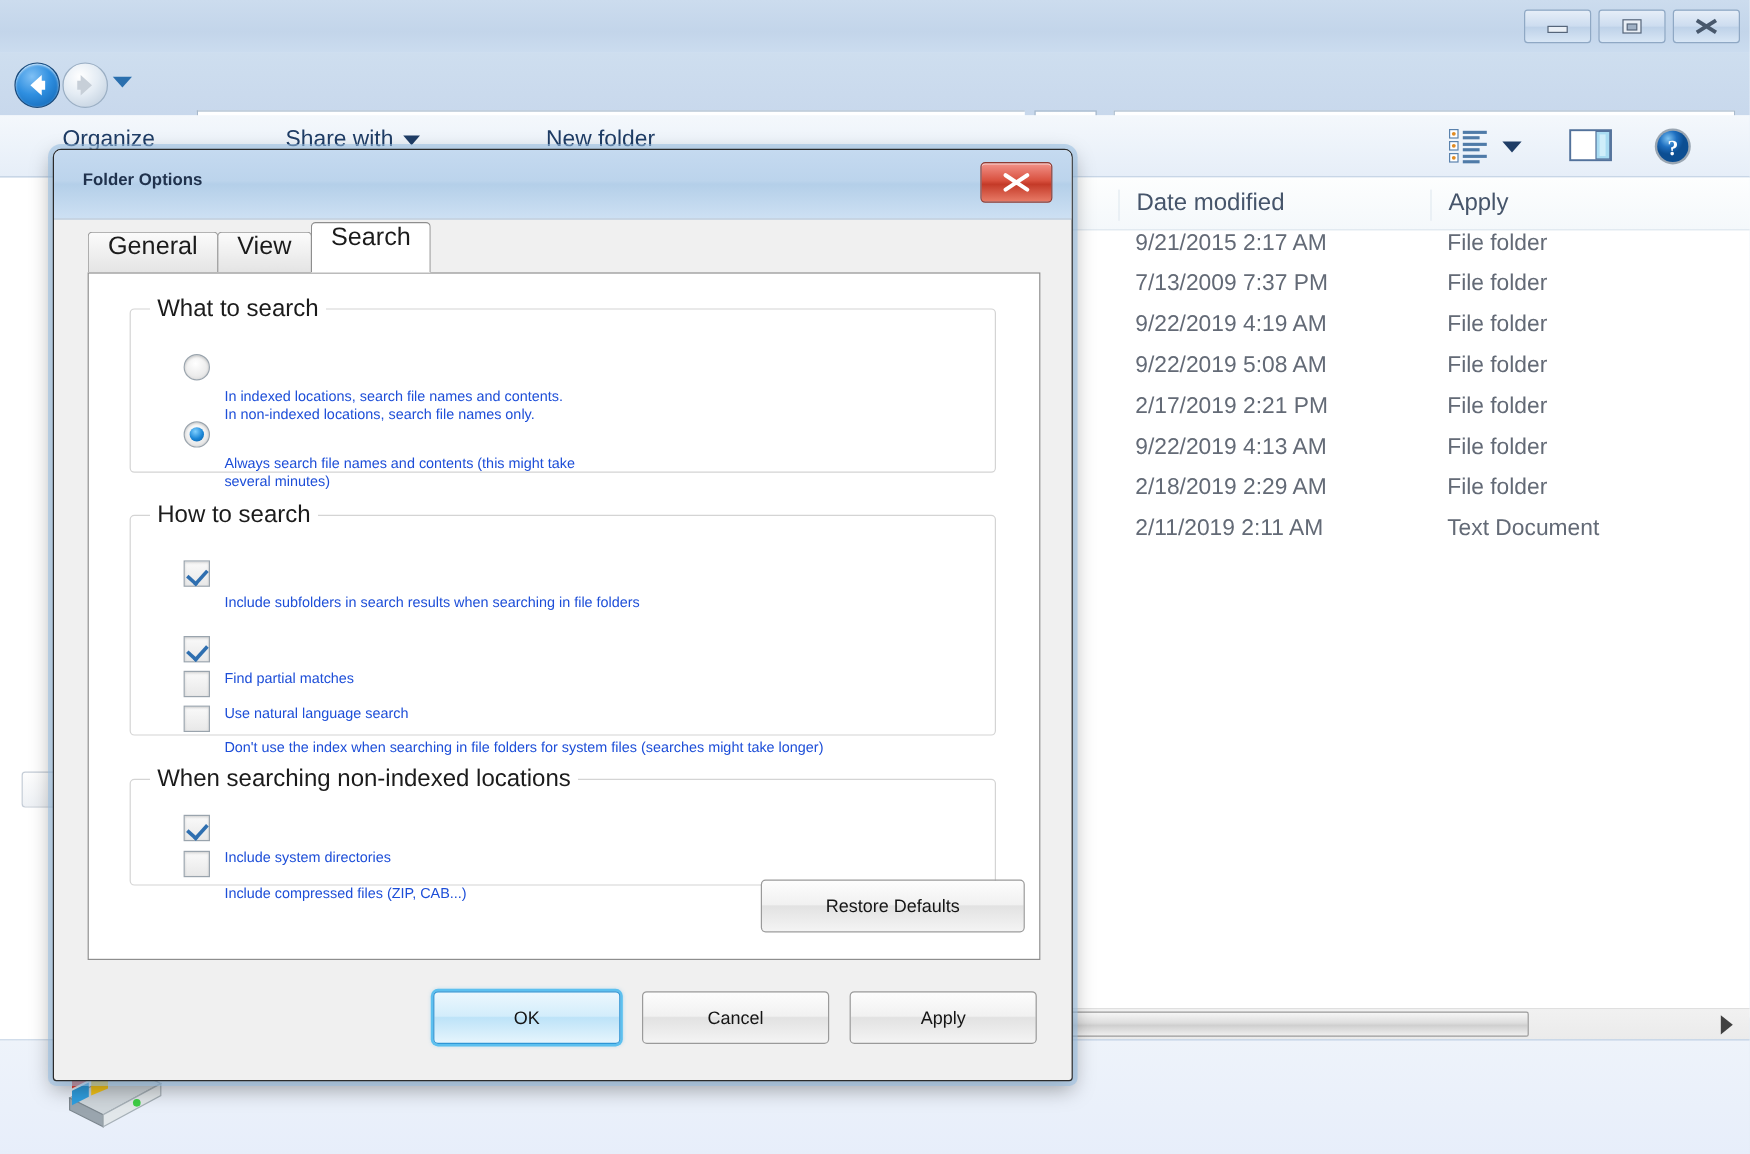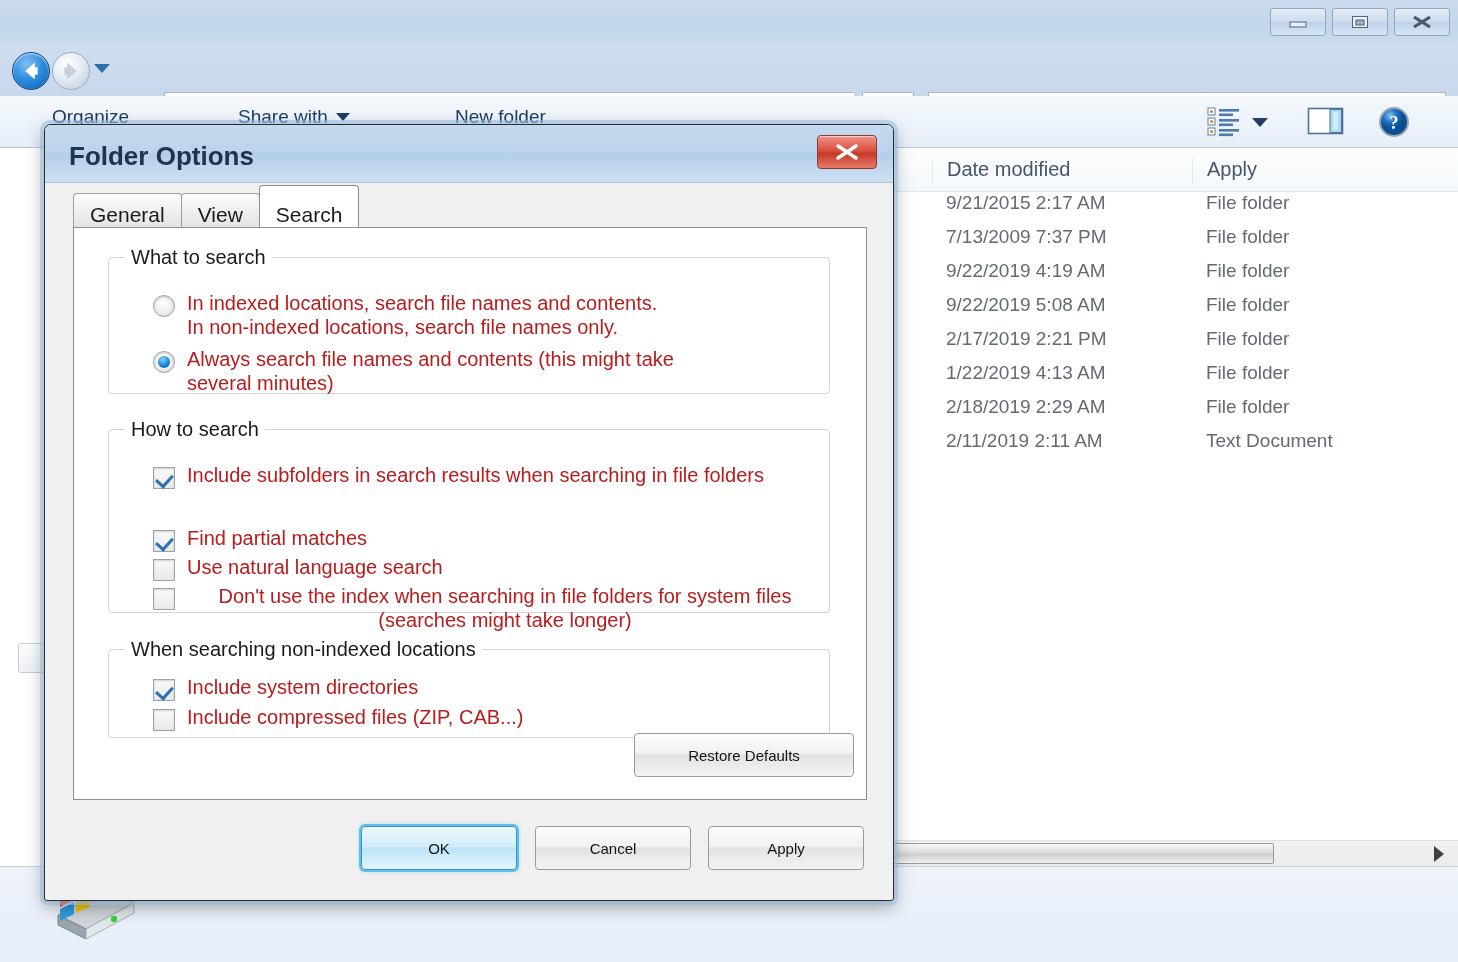--- a/index.html
+++ b/index.html
@@ -181,39 +181,39 @@
     box-shadow: 0 0 0 4px rgba(150,190,225,.55), 0 6px 18px rgba(0,0,0,.35);
     overflow: hidden;
   }
   #dlg-titlebar {
     position:absolute; left:0; top:0; width:100%; height: 58px;
     background: linear-gradient(180deg,#c5daf0 0%,#bcd4ec 45%,#b4cfe9 50%,#cde0f3 100%);
     border-bottom: 1px solid #b2c6da;
   }
   #dlg-title {
     position:absolute; left: 24px; top: 16px;
-    font-size: 26px; font-weight: bold; color: #20324d;
+    font-size: 14px; font-weight: bold; color: #20324d;
   }
   #dlg-close {
     position:absolute; right: 16px; top: 10px; width: 60px; height: 34px;
     border-radius: 4px; border: 1px solid #8d3b33;
     background: linear-gradient(180deg,#f2938a 0%,#d9513f 45%,#c43a28 55%,#e87b67 100%);
     display:flex; align-items:center; justify-content:center;
     color:#fff; font-size: 18px; font-weight: bold;
     box-shadow: inset 0 1px 0 rgba(255,255,255,.6);
   }
 
   
   #tabstrip {
     position:absolute; left: 28px; top: 62px; height: 40px;
     display:flex; align-items:flex-end;
   }
   .tab {
     height: 34px; padding: 0 16px;
-    display:flex; align-items:flex-end;
+    display:flex; align-items:flex-start;
     font-size: 21px; color: #1b1b1b;
     background: linear-gradient(180deg,#fbfbfb 0%,#e4e4e4 100%);
     border: 1px solid #9e9e9e; border-bottom: none;
     border-radius: 4px 4px 0 0;
     margin-right: -1px;
   }
   .tab.active {
     height: 42px; background: #ffffff;
     border-color: #8e8e8e; position: relative; z-index: 3;
     font-weight: normal;
@@ -233,21 +233,21 @@
     font-size: 20px; color: #1b1b1b; padding: 0 6px; margin-left: 16px;
   }
   #grp-what { left: 34px; top: 18px; width: 722px; height: 148px; }
   #grp-how  { left: 34px; top: 190px; width: 722px; height: 195px; }
   #grp-when { left: 34px; top: 410px; width: 722px; height: 100px; }
 
   .optrow {
     position: absolute; display: flex; align-items: flex-start; gap: 12px;
   }
   .opt-label {
-    font-size: 20px; color: #b91c1c; line-height: 1.22; max-width: 640px;
+    font-size: 12px; color: #1d4ed8; line-height: 1.22; max-width: 640px; margin-top: 32px;
   }
 
   
   .radio {
     width: 22px; height: 22px; border-radius: 50%; flex: 0 0 22px;
     margin-top: 4px;
     background: radial-gradient(circle at 45% 35%, #ffffff 0%, #ececec 60%, #d2d2d2 100%);
     border: 1px solid #9aa4ad;
     box-shadow: inset 0 1px 2px rgba(0,0,0,.18);
     position: relative;
@@ -442,21 +442,21 @@
         </div>
         <div class="rowline">
           <div class="cell cell-date">9/22/2019 5:08 AM</div>
           <div class="cell cell-type">File folder</div>
         </div>
         <div class="rowline">
           <div class="cell cell-date">2/17/2019 2:21 PM</div>
           <div class="cell cell-type">File folder</div>
         </div>
         <div class="rowline">
-          <div class="cell cell-date">1/22/2019 4:13 AM</div>
+          <div class="cell cell-date">9/22/2019 4:13 AM</div>
           <div class="cell cell-type">File folder</div>
         </div>
         <div class="rowline">
           <div class="cell cell-date">2/18/2019 2:29 AM</div>
           <div class="cell cell-type">File folder</div>
         </div>
         <div class="rowline">
           <div class="cell cell-date">2/11/2019 2:11 AM</div>
           <div class="cell cell-type">Text Document</div>
         </div>

